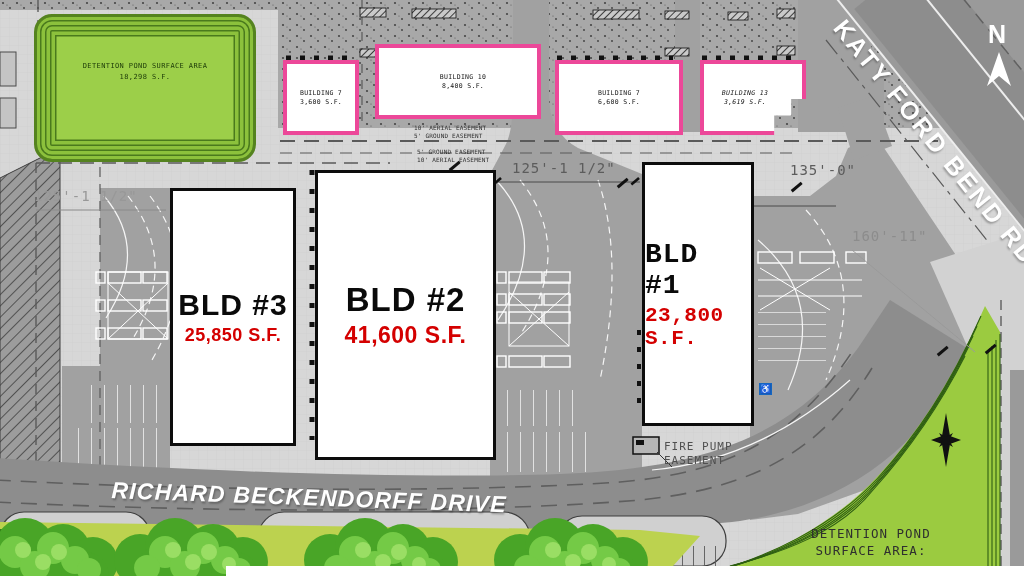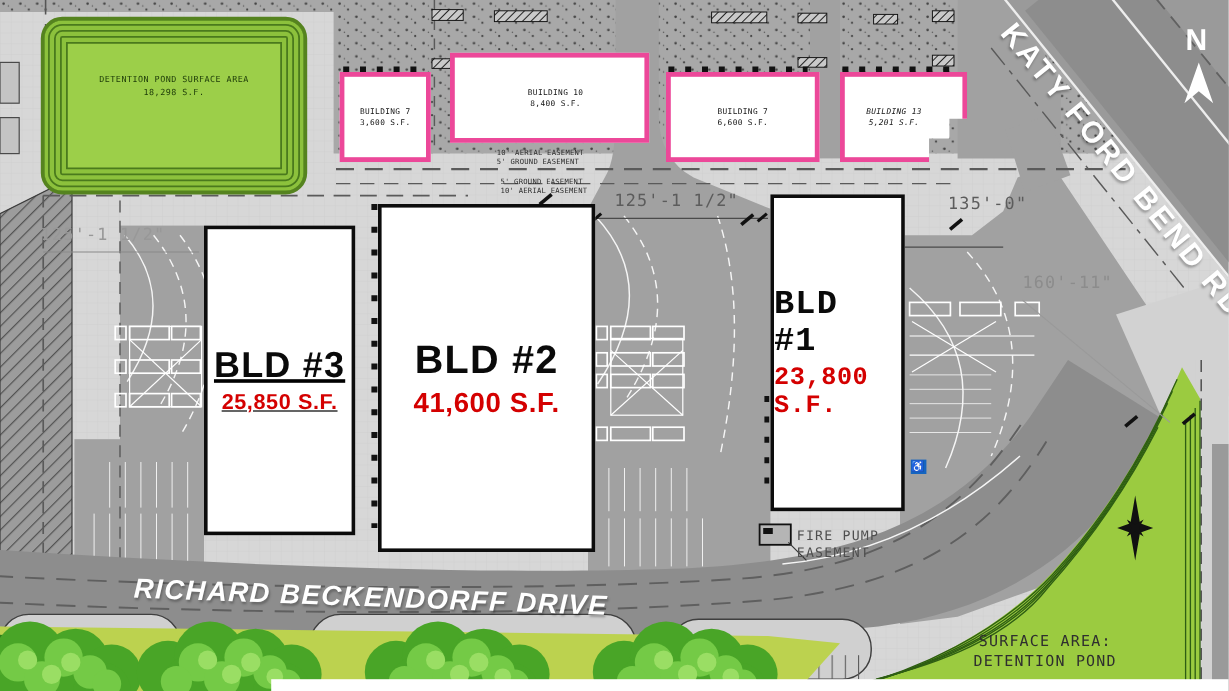--- a/index.html
+++ b/index.html
@@ -361,34 +361,34 @@
 </div>
 <div class="smallbld" style="left:555px;top:60px;width:120px;height:67px;">
   <div class="tinybld mono">
         <div>BUILDING 7</div>
         <div>6,600 S.F.</div>
       </div>
 </div>
 <div class="smallbld" style="left:700px;top:60px;width:98px;height:67px;clip-path:polygon(0 0,100% 0,100% 52%,86% 52%,86% 74%,70% 74%,70% 100%,0 100%);font-style:italic;">
   <div class="tinybld mono" style="transform:translateX(-8px);">
         <div>BUILDING 13</div>
-        <div>5,201 S.F.</div>
+        <div>3,619 S.F.</div>
       </div>
 </div>
 
 <div class="lbl ease mono" style="left:414px;top:124px;">
   <div>10' AERIAL EASEMENT</div>
   <div>5' GROUND EASEMENT</div>
 </div>
 <div class="lbl ease mono" style="left:417px;top:148px;">
   <div>5' GROUND EASEMENT</div>
   <div>10' AERIAL EASEMENT</div>
 </div>
 
-<div class="mainbld" style="left:170px;top:188px;width:120px;height:252px;text-decoration:underline;">
+<div class="mainbld" style="left:170px;top:188px;width:120px;height:252px;">
   <div class="bname" style="font-size:30px;">BLD #3</div>
   <div class="barea" style="font-size:18px;">25,850 S.F.</div>
 </div>
 <div class="mainbld" style="left:315px;top:170px;width:175px;height:284px;">
   <div class="bname" style="font-size:33px;">BLD #2</div>
   <div class="barea" style="font-size:23px;text-align:right;">41,600 S.F.</div>
 </div>
 <div class="mainbld" style="left:642px;top:162px;width:106px;height:258px;font-family:Liberation Mono, monospace;">
   <div class="bname" style="font-size:28px;">BLD #1</div>
   <div class="barea" style="font-size:21px;">23,800 S.F.</div>
@@ -398,22 +398,22 @@
 <div class="lbl dim mono" style="left:512px;top:160px;">125'-1 1/2"</div>
 <div class="lbl dim mono" style="left:790px;top:162px;">135'-0"</div>
 <div class="lbl dim mono" style="left:852px;top:228px;color:#8c8c8c;">160'-11"</div>
 
 <div class="lbl mono" style="left:664px;top:440px;font-size:11px;color:#4f4f4f;line-height:1.25;letter-spacing:1px;">
   <div>FIRE PUMP</div>
   <div>EASEMENT</div>
 </div>
 
 <div class="lbl mono" style="left:796px;top:526px;width:150px;font-size:12.5px;color:#2f2f2f;line-height:1.35;letter-spacing:1px;text-align:center;white-space:normal;">
+  <div>DETENTION POND</div>
   <div>SURFACE AREA:</div>
-  <div>DETENTION POND</div>
 </div>
 
 <div class="lbl roadlbl" style="left:850px;top:14px;font-size:25px;letter-spacing:2.5px;transform:rotate(51deg);transform-origin:0 0;">KATY FORD BEND RD</div>
 <div class="lbl roadlbl" style="left:112px;top:477px;font-size:23px;font-style:italic;font-weight:800;letter-spacing:1.2px;transform:rotate(2.1deg);transform-origin:0 0;">RICHARD BECKENDORFF DRIVE</div>
 
 <div class="lbl" style="left:988px;top:20px;font-size:25px;font-weight:700;color:#fff;">N</div>
 
 <div class="hc">♿</div>
 
 </div>

